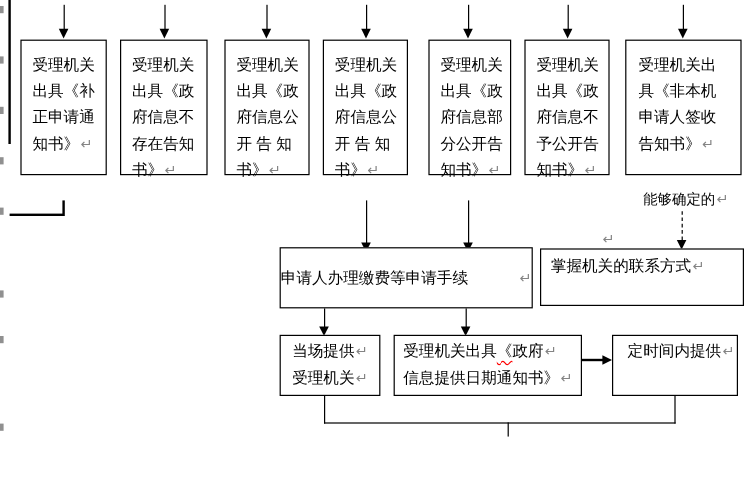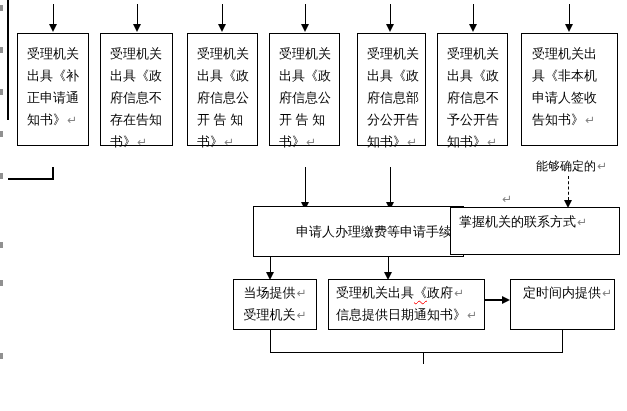--- a/index.html
+++ b/index.html
@@ -30,21 +30,21 @@
   }
   .head-right{
     position:absolute;width:0;height:0;
     border-top:4.5px solid transparent;border-bottom:4.5px solid transparent;
     border-left:8px solid #000;
   }
   .line{position:absolute;background:#000;}
   .marginmark{position:absolute;left:0;width:3px;height:6px;background:#909090;}
   .floatret{position:absolute;color:#848484;font-size:12px;}
   .smalllabel{position:absolute;font-size:12px;color:#000;white-space:nowrap;}
-  .centerflex{display:flex;align-items:center;justify-content:flex-end;margin-left:20px;}
+  .centerflex{display:flex;align-items:center;justify-content:space-between;}
 </style>
 </head>
 <body>
 
 <div id="canvas">
 
   <div class="marginmark" style="top:5px"></div>
   <div class="marginmark" style="top:47px"></div>
   <div class="marginmark" style="top:89px"></div>
   <div class="marginmark" style="top:131px"></div>

